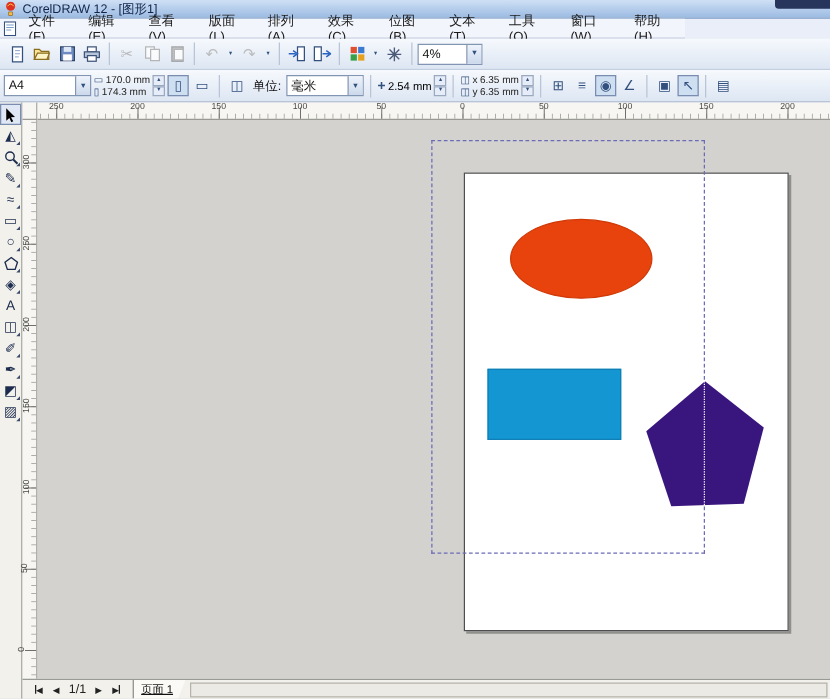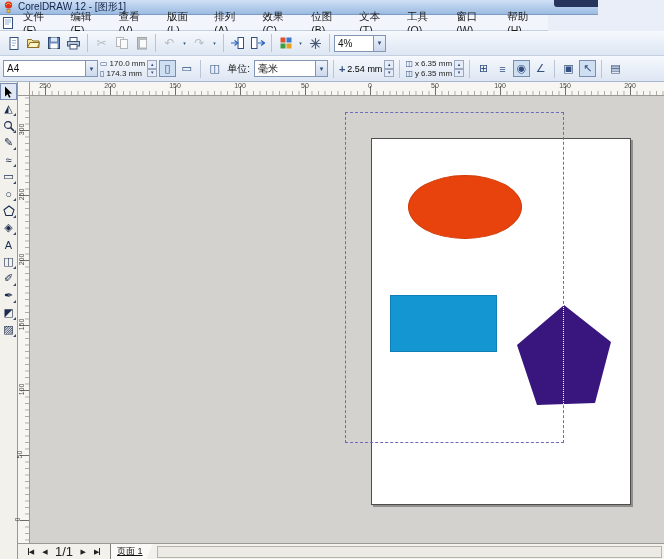--- a/index.html
+++ b/index.html
@@ -1,21 +1,21 @@
 <!DOCTYPE html>
 <html><head>
 <meta charset="utf-8">
 <style>
   * { margin:0; padding:0; box-sizing:border-box; }
   html,body { width:664px; height:559px; }
   body { font-family:"Liberation Sans","DejaVu Sans",sans-serif; font-size:11px; background:#d3d2ce; overflow:hidden; }
   .app { position:relative; width:664px; height:559px; background:#e9eef8; }
 
   
-  .titlebar { position:absolute; left:0; top:0; width:598px; height:15px;
+  .titlebar { position:absolute; left:0; top:0; width:664px; height:15px;
     background:linear-gradient(#cfe0f5,#9cbbe2); display:flex; align-items:center; padding:0 3px;
     border-bottom:1px solid #7d9cc4; }
   .titlebar .title { color:#12244a; font-size:10px; margin-left:4px; white-space:nowrap; }
   .title-corner { position:absolute; right:0; top:0; width:44px; height:7px; background:#27355c; border-radius:0 0 0 3px; }
 
   
   .menubar { position:absolute; left:0; top:15px; width:548px; height:16px; background:#f2f5fb;
     border-bottom:1px solid #c3cede; display:flex; align-items:center; }
   .menu-item { padding:1px 8px; color:#1a1a1a; font-size:10.5px; cursor:default; }
   .doc-icon { width:14px; height:14px; display:flex; align-items:center; justify-content:center; margin-left:2px; }
@@ -81,21 +81,21 @@
     background:#1496d2; border:1px solid #0f7fb5; }
   .shape-pentagon { position:absolute; left:483px; top:207px; }
   .marquee-over { position:absolute; left:533px; top:209px; width:1px; height:99px; border-left:1px dotted #ffffff; }
 
   
   .bottombar { position:absolute; left:18px; top:543px; width:646px; height:16px; background:#f2f1ec;
     border-top:1px solid #9a9a94; display:flex; align-items:center; padding-left:6px; }
   .navbtn { position:relative; width:14px; height:13px; display:flex; align-items:center; justify-content:center;
     font-size:7px; color:#222; }
   .navbtn .bar-l, .navbtn .bar-r { width:1px; height:7px; background:#222; }
-  .page-indicator { font-size:13px; color:#222; margin:0 3px; }
+  .page-indicator { font-size:10px; color:#222; margin:0 3px; }
   .page-tab { height:15px; margin-left:6px; padding:0 10px 0 6px; background:#fbfaf7;
     clip-path:polygon(0 0,100% 0,calc(100% - 6px) 100%,0 100%);
     border-left:1px solid #7a7a74; display:flex; align-items:center; font-size:9px; color:#111;text-decoration:underline; }
   .scroll-track { flex:1; height:12px; margin:0 2px 0 4px; background:#eceae4; border:1px solid #b5b3aa; }
 
   svg { display:block; }
 </style>
 </head>
 <body>
 
@@ -208,21 +208,21 @@
         </svg>
     </span>
     <span class="sep"></span>
     <span class="combo" style="width:52px">
       <span>4%</span>
       <span class="dd">▼</span>
     </span>
   </div>
 
   <div class="propbar">
-    <span class="combo" style="width:95px">
+    <span class="combo" style="width:70px">
       <span>A4</span>
       <span class="dd">▼</span>
     </span>
     <span class="mini-rows">
       <span class="row">
           <span class="gly">▭</span>
           <span>170.0 mm</span>
         </span>
       <span class="row">
           <span class="gly">▯</span>
@@ -231,21 +231,21 @@
     </span>
     <span class="stepper">
       <span>▴</span>
       <span>▾</span>
     </span>
     <span class="tbtn small pressed">▯</span>
     <span class="tbtn small">▭</span>
     <span class="sep"></span>
     <span class="tbtn small">◫</span>
     <span class="lbl">单位:</span>
-    <span class="combo" style="width:74px">
+    <span class="combo" style="width:62px">
       <span>毫米</span>
       <span class="dd">▼</span>
     </span>
     <span class="sep"></span>
     <span class="gly" style="color:#33507e;font-weight:bold">+</span>
     <span style="font-size:9px">2.54 mm</span>
     <span class="stepper">
       <span>▴</span>
       <span>▾</span>
     </span>

